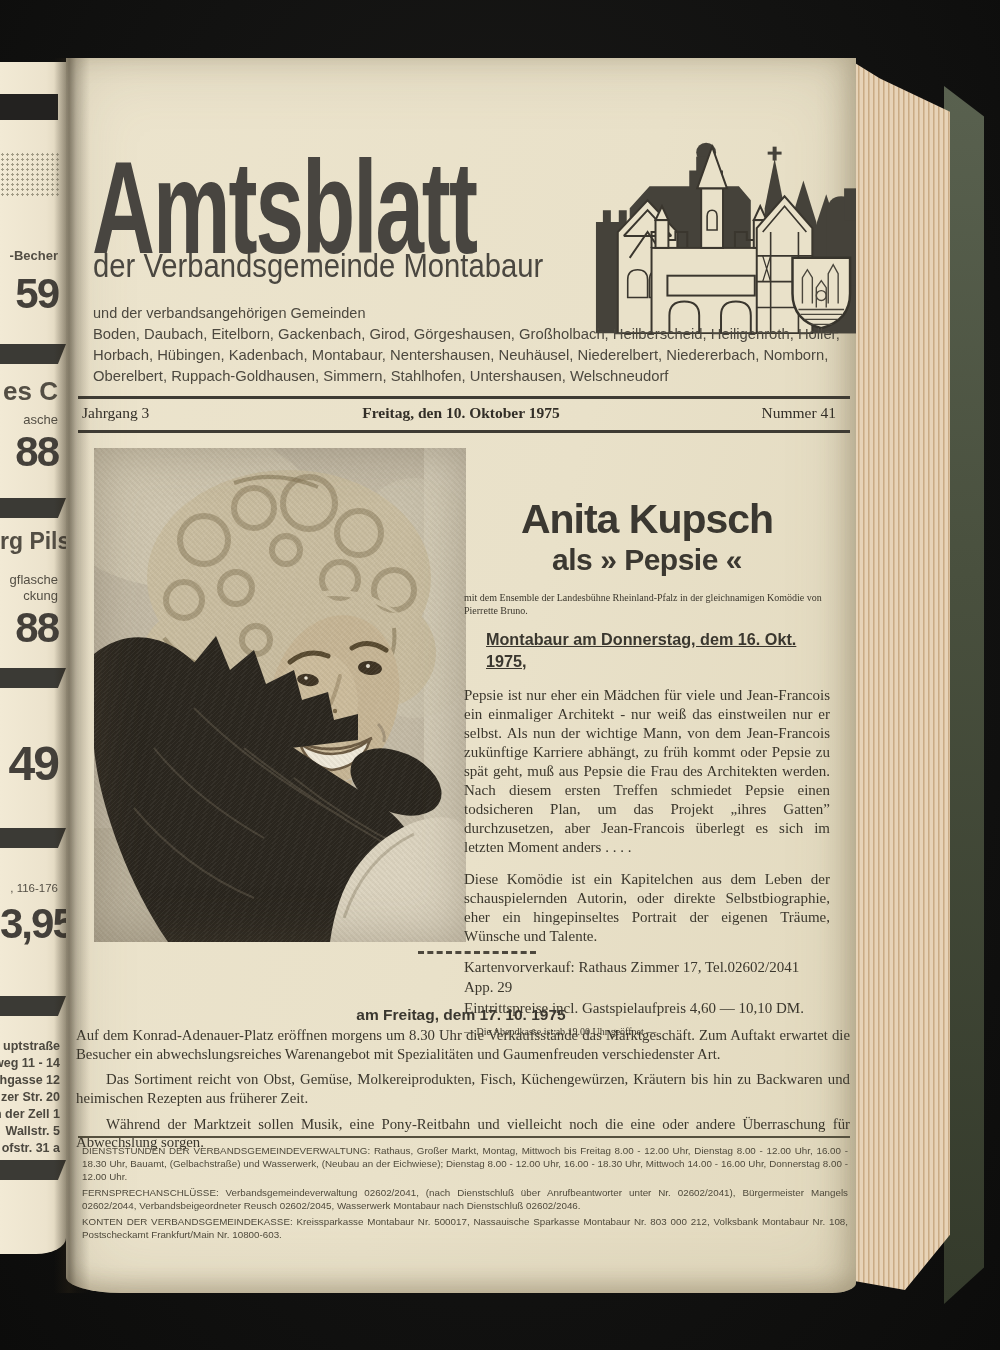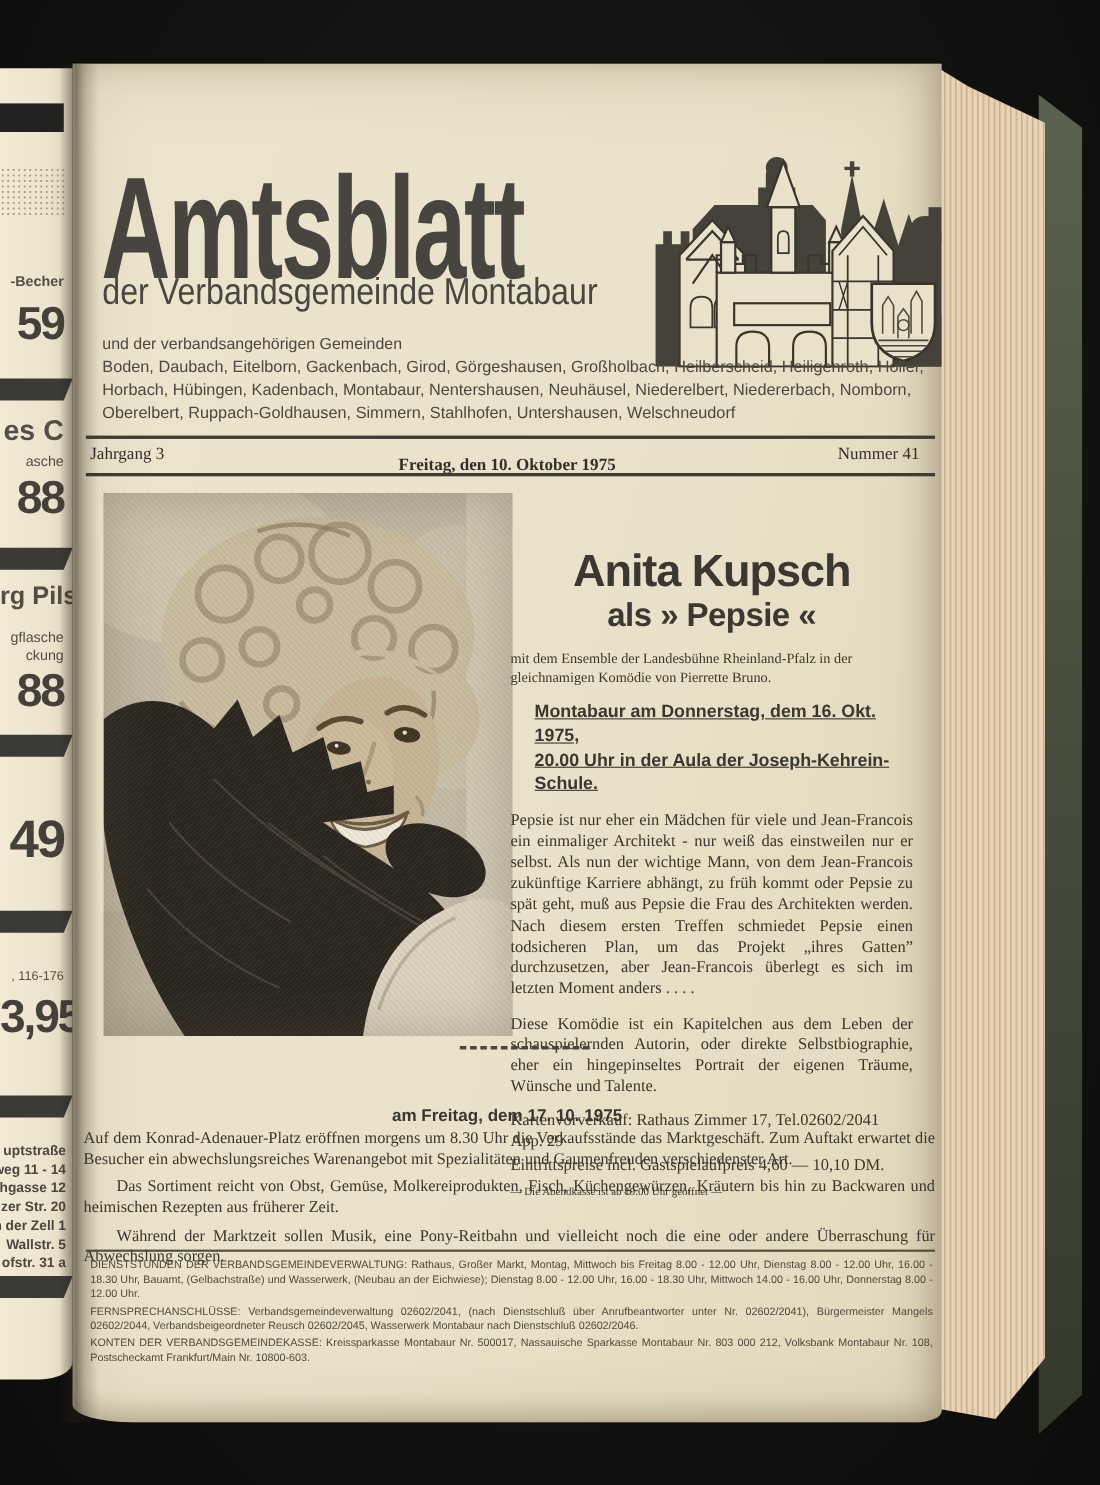--- a/index.html
+++ b/index.html
@@ -39,33 +39,33 @@
   .mast-sub{position:absolute;left:27px;top:188px;margin:0;font-size:34px;font-weight:normal;color:#4a4740;
     transform:scaleX(.86);transform-origin:left top;white-space:nowrap;}
   .crest{position:absolute;left:524px;top:78px;width:268px;height:198px;}
   .gem-intro{position:absolute;left:27px;top:247px;font-size:14.5px;color:#4c483f;}
   .gem-list{position:absolute;left:27px;top:266px;width:758px;font-size:14.8px;line-height:1.42;color:#4c483f;}
   
   .rule{position:absolute;left:12px;width:772px;background:#3e3b33;}
   .issue{position:absolute;left:0;top:344px;width:790px;height:26px;font-family:"Liberation Serif",serif;
     font-size:15.5px;color:#332f28;}
   .issue .jg{position:absolute;left:16px;top:2px;}
-  .issue .dt{position:absolute;left:0;width:100%;text-align:center;top:12px;font-weight:bold;}
+  .issue .dt{position:absolute;left:0;width:100%;text-align:center;top:2px;font-weight:bold;}
   .issue .nr{position:absolute;right:20px;top:2px;}
   
   .photo{position:absolute;left:28px;top:390px;width:372px;height:494px;overflow:hidden;}
   .photo::after{content:"";position:absolute;inset:0;
     background:repeating-linear-gradient(47deg,rgba(60,50,30,.05) 0 2px,transparent 2px 4px),
                repeating-linear-gradient(-43deg,rgba(255,255,250,.05) 0 1px,transparent 1px 3px);
     box-shadow:inset 0 0 50px rgba(90,78,56,.35);}
   
   .col{position:absolute;left:398px;top:428px;width:366px;color:#3b372d;margin-top:12px;}
   .col h2{margin:0;text-align:center;font-size:41px;line-height:1.05;color:#3b3831;letter-spacing:-1px;}
   .col h3{margin:2px 0 0;text-align:center;font-size:30px;color:#3b3831;letter-spacing:-.5px;}
-  .col .lead{margin:14px 0 0;font-family:"Liberation Serif",serif;font-size:13px;line-height:1.3;}
+  .col .lead{margin:14px 0 0;font-family:"Liberation Serif",serif;font-size:10px;line-height:1.3;}
   .col .event{margin:12px 0 0;padding-left:22px;font-weight:bold;font-size:16.2px;line-height:1.35;color:#3a372f;text-decoration:underline;}
   .col .body{margin:13px 0 0;font-family:"Liberation Serif",serif;font-size:15px;line-height:1.27;text-align:justify;}
   .col .tick{margin:12px 0 0;font-family:"Liberation Serif",serif;font-size:15px;line-height:1.3;}
   .col .tick2{margin:3px 0 0;font-family:"Liberation Serif",serif;font-size:15px;}
   .col .tick3{margin:9px 0 0;font-family:"Liberation Serif",serif;font-size:10px;}
   
   .dashed{position:absolute;left:352px;top:893px;width:118px;border-top:3px dashed #4c473c;}
   .markt-title{position:absolute;left:0;top:906px;width:790px;margin:0;text-align:center;
     font-size:37px;color:#3b3831;letter-spacing:-1px;}
   .markt-sub{position:absolute;left:0;top:948px;width:790px;text-align:center;font-weight:bold;
@@ -248,21 +248,20 @@
         <path d="M250 470 q20 -60 70 -84" fill="none" stroke="#b9b09a" stroke-width="3"></path>
       </svg>
     </div>
 
     <div class="col">
       <h2>Anita Kupsch</h2>
       <h3>als » Pepsie «</h3>
       <p class="lead">mit dem Ensemble der Landesbühne Rheinland-Pfalz in der gleichnamigen Komödie von Pierrette Bruno.</p>
       <div class="event">
         <div>Montabaur am Donnerstag, dem 16. Okt. 1975,</div>
-        <div>20.00 Uhr in der Aula der Joseph-Kehrein-Schule.</div>
       </div>
       <p class="body">Pepsie ist nur eher ein Mädchen für viele und Jean-Francois ein einmaliger Architekt - nur weiß das einstweilen nur er selbst. Als nun der wichtige Mann, von dem Jean-Francois zukünftige Karriere abhängt, zu früh kommt oder Pepsie zu spät geht, muß aus Pepsie die Frau des Architekten werden. Nach diesem ersten Treffen schmiedet Pepsie einen todsicheren Plan, um das Projekt „ihres Gatten” durchzusetzen, aber Jean-Francois überlegt es sich im letzten Moment anders . . . .</p>
       <p class="body">Diese Komödie ist ein Kapitelchen aus dem Leben der schauspielernden Autorin, oder direkte Selbstbiographie, eher ein hingepinseltes Portrait der eigenen Träume, Wünsche und Talente.</p>
       <p class="tick">Kartenvorverkauf: Rathaus Zimmer 17, Tel.02602/2041 App. 29</p>
       <p class="tick2">Eintrittspreise incl. Gastspielaufpreis 4,60 — 10,10 DM.</p>
       <p class="tick3">— Die Abendkasse ist ab 19.00 Uhr geöffnet —</p>
     </div>
 
     <div class="dashed"></div>
     <div class="markt-sub">am Freitag, dem 17. 10. 1975</div>

